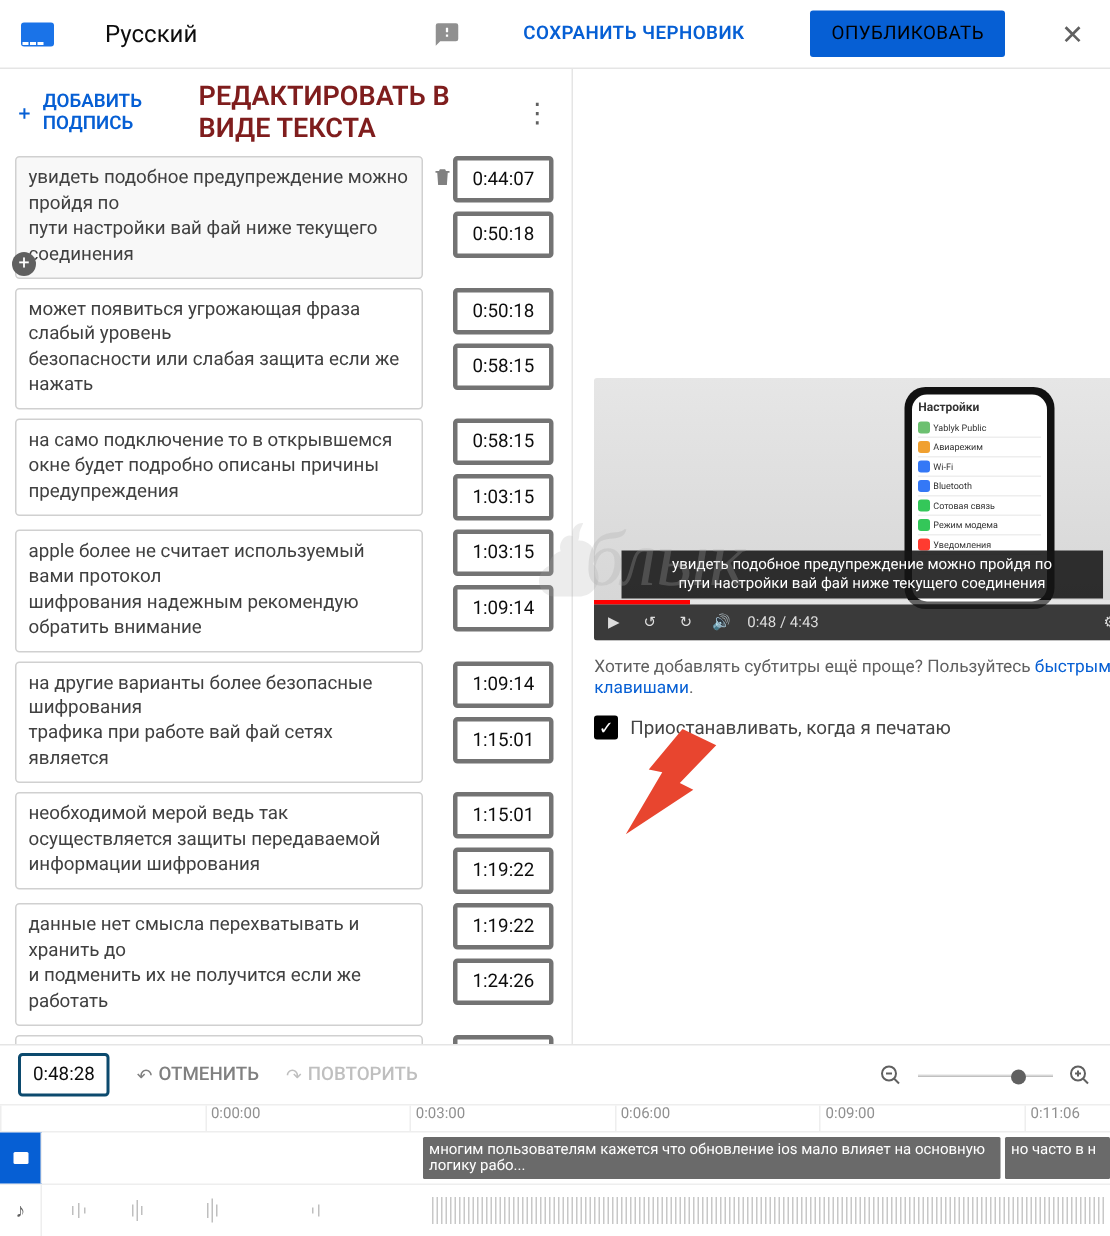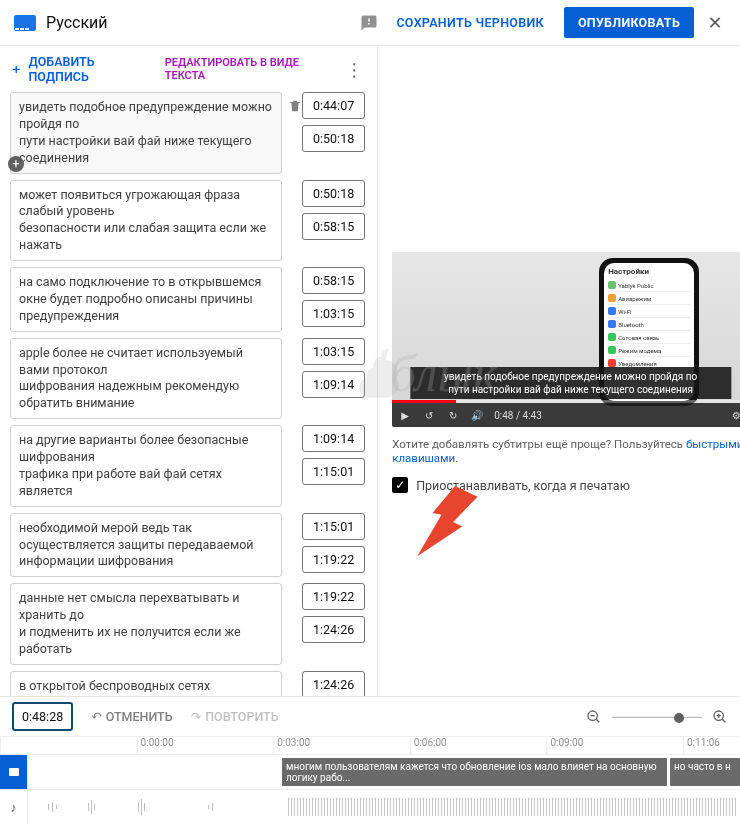--- a/index.html
+++ b/index.html
@@ -1,44 +1,44 @@
 <!DOCTYPE html>
 <html><head>
 <meta charset="utf-8">
 <style>
   * { box-sizing: border-box; margin: 0; padding: 0; }
   html, body { width: 740px; height: 824px; overflow: hidden; font-family: Roboto, Arial, sans-serif; font-size: 13px; color: #0d0d0d; }
   body { display: flex; flex-direction: column; background: #fff; }
 
   
-  .header { height: 46px; border-bottom: 1px solid #e5e5e5; display: flex; align-items: center; padding: 0 10px 0 14px; }
+  .header { height: 46px; border-bottom: 1px solid #e5e5e5; display: flex; align-items: center; padding: 0 10px 0 14px; gap: 24px; }
   .lang-badge { width: 22px; height: 16px; border-radius: 2px; background: #1a73e8; display: flex; align-items: flex-end; padding: 1px; }
   .lang-badge span { display: block; width: 4px; height: 2px; background: #fff; margin-right: 1px; }
   .lang-label { font-size: 16px; margin-left: 10px; }
   .hdr-spacer { flex: 1; }
   .hdr-warn { width: 26px; height: 26px; display: flex; align-items: center; justify-content: center; color: #909090; font-size: 18px; }
   .btn-draft { color: #065fd4; font-weight: 600; letter-spacing: .3px; font-size: 12.5px; padding: 0 14px; }
-  .btn-publish { background: #065fd4; color: #ffffff; font-weight: 700; letter-spacing: .3px; font-size: 12.5px; padding: 8px 14px; border-radius: 2px; margin-left: 6px; }
+  .btn-publish { background: #065fd4; color: #000000; font-weight: 400; letter-spacing: .3px; font-size: 12.5px; padding: 8px 14px; border-radius: 2px; margin-left: 6px; }
   .btn-close { width: 30px; text-align: center; font-size: 18px; color: #606060; margin-left: 6px; }
 
   
   .main { flex: 1; display: flex; min-height: 0; }
   .left { width: 385px; border-right: 1px solid #e5e5e5; display: flex; flex-direction: column; position: relative; }
   .left-actions { display: flex; align-items: center; padding: 8px 10px; gap: 24px; }
   .add-caption { color: #065fd4; font-weight: 600; font-size: 12.5px; display: flex; align-items: center; gap: 6px; }
-  .edit-text { color: #a21caf; font-weight: 600; font-size: 11px; }
+  .edit-text { color: #7f1d1d; font-weight: 600; font-size: 18px; }
   .more-dots { color: #606060; font-size: 18px; margin-left: auto; padding-right: 4px; }
 
   .cap-list { flex: 1; overflow: hidden; padding: 0 4px 0 10px; position: relative; }
   .cap-row { display: flex; align-items: flex-start; margin-bottom: 6px; position: relative; }
   .cap-box { border: 1px solid #d0d0d0; border-radius: 3px; padding: 6px 8px; font-size: 12.5px; line-height: 1.35; color: #404040; width: 272px; }
   .cap-box.sel { background: #f8f8f8; }
   .delete-icon { color: #808080; font-size: 15px; margin-left: 6px; margin-top: 6px; }
   .time-col { display: flex; flex-direction: column; gap: 6px; margin-left: auto; margin-right: 8px; }
-  .time-chip { border: 1px solid #737373; border-radius: 3px; font-size: 12.5px; padding: 5px 10px; text-align: left; min-width: 58px; font-variant-numeric: tabular-nums; }
+  .time-chip { border: 3px solid #737373; border-radius: 3px; font-size: 12.5px; padding: 5px 10px; text-align: left; min-width: 58px; font-variant-numeric: tabular-nums; }
   .insert-dot { position: absolute; left: -2px; top: 64px; width: 16px; height: 16px; border-radius: 50%; background: #606060; color: #fff; font-size: 13px; line-height: 16px; text-align: center; }
 
   .right { flex: 1; display: flex; flex-direction: column; padding: 10px 14px; }
   .video { margin-top: 196px; position: relative; width: 357px; height: 175px; background: #e2e2e2 linear-gradient(#e6e6e6, #d4d4d4); border-radius: 2px; overflow: hidden; }
   .phone { position: absolute; right: 50px; top: 6px; width: 100px; height: 148px; background: #111; border-radius: 14px; padding: 5px; }
   .phone-screen { width: 100%; height: 100%; background: #fff; border-radius: 10px; padding: 4px 4px; font-size: 6px; color: #333; }
   .phone-screen .pt { font-weight: 700; font-size: 8px; margin-bottom: 3px; }
   .phone-screen .pr { display: flex; align-items: center; gap: 2px; padding: 2px 0; border-bottom: 1px solid #eee; }
   .pr i { width: 8px; height: 8px; border-radius: 2px; }
   .video-caption { position: absolute; left: 50%; transform: translateX(-50%); bottom: 28px; width: 90%; background: rgba(20,20,20,.88); color: #fff; font-size: 10px; line-height: 1.3; padding: 3px 4px; text-align: center; }

